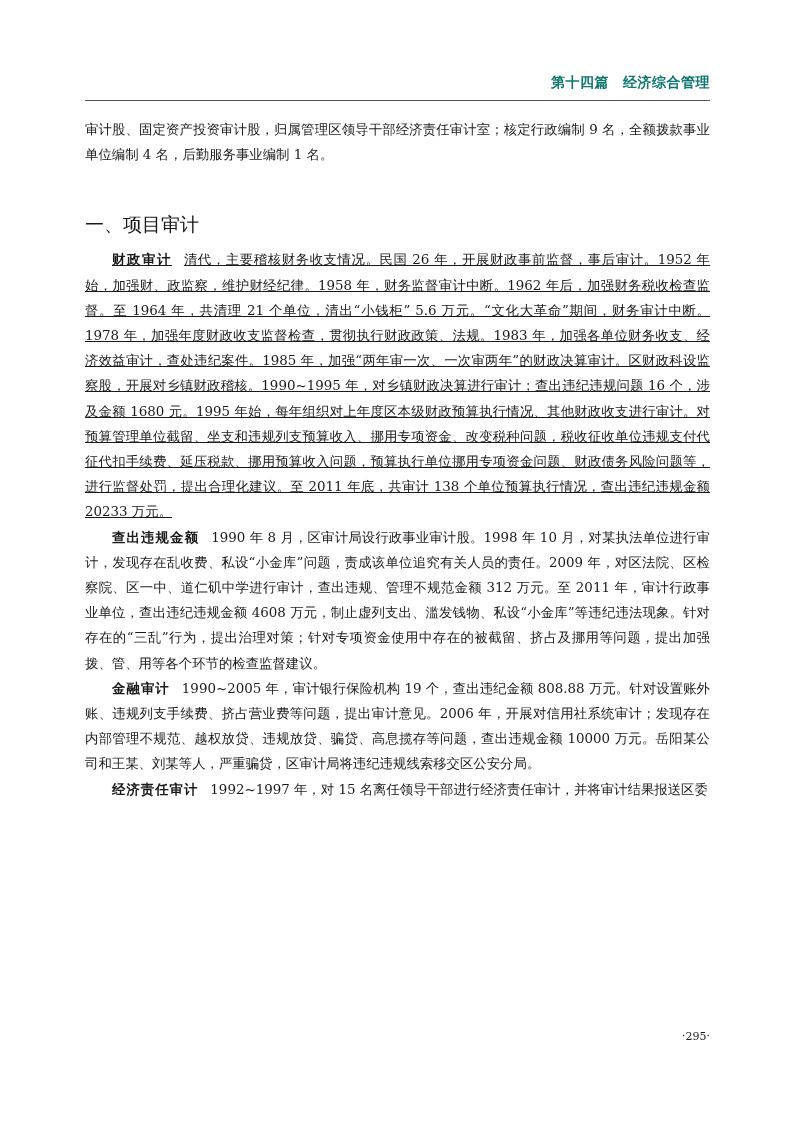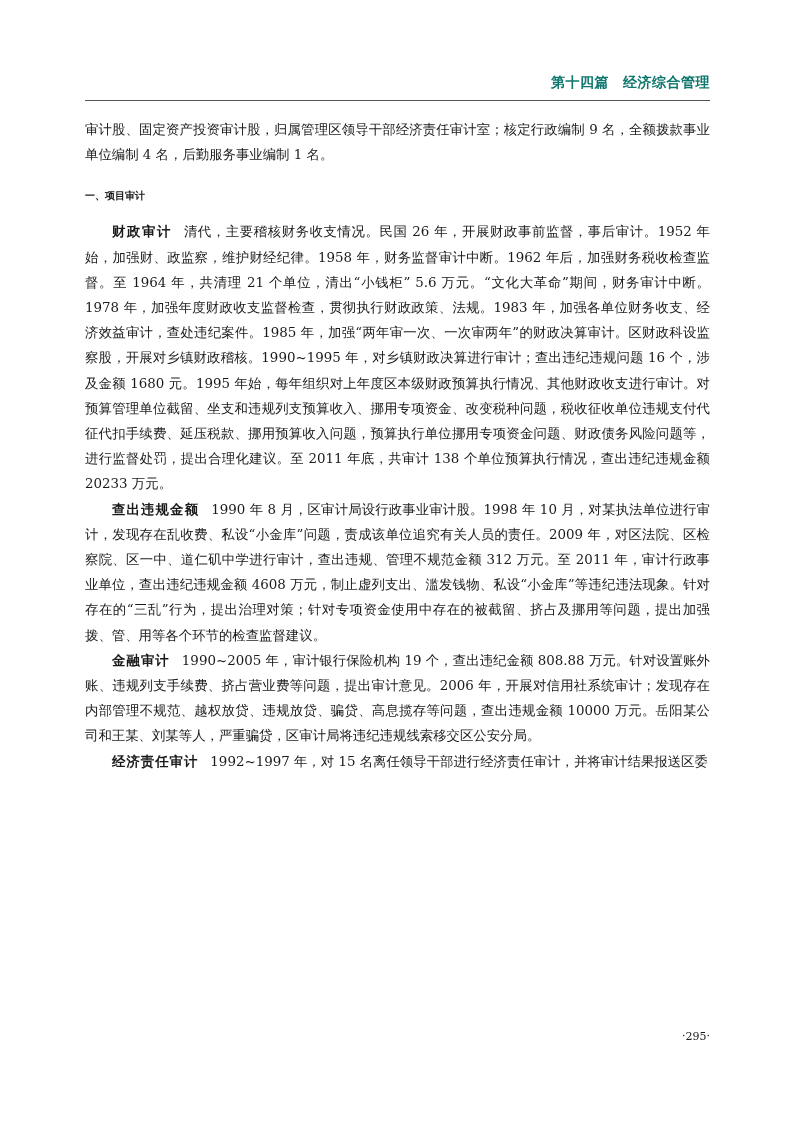--- a/index.html
+++ b/index.html
@@ -9,23 +9,23 @@
                   font-family: "DejaVu Sans", "Liberation Sans", sans-serif; font-weight: bold;
                   font-size: 14px; letter-spacing: 0.5px; color: #0f766e; }
   .running-head .gap { display: inline-block; width: 14px; }
   .head-rule { position: absolute; left: 85px; top: 100px; width: 625px; height: 1px; background: #555; }
   .page-body { position: absolute; left: 85px; top: 117px; width: 625px; }
   p { margin: 0; font-size: 13.4px; line-height: 25.2px; text-align: justify; text-align-last: left; }
   p.indent { text-indent: 27px; }
   .section-title { text-align: center; font-family: "DejaVu Sans", "Liberation Sans", sans-serif;
                    font-size: 20px; font-weight: bold; margin: 28px 0 0 0; height: 30px; line-height: 30px; letter-spacing: 1px; }
   .section-title .gap { display: inline-block; width: 22px; }
-  .subsection { font-family: "DejaVu Sans", "Liberation Sans", sans-serif; font-weight: bold;
-                font-size: 10px; margin: 18px 0 0 0; line-height: 22px; }
-  .first-para { margin-top: 12px; }
+  .subsection { font-family: "DejaVu Sans", "Liberation Sans", sans-serif; font-weight: normal;
+                font-size: 19px; margin: 46px 0 0 0; line-height: 22px; }
+  .first-para { margin-top: 12px; text-decoration: underline; }
   .term { font-family: "DejaVu Sans", "Liberation Sans", sans-serif; font-weight: bold; letter-spacing: 1px; margin-right: 12px; }
   .folio { position: absolute; left: 85px; top: 1030px; width: 625px; text-align: right; font-size: 11px; }
 </style>
 </head>
 <body>
 
 <div class="running-head"><span>第十四篇</span><span class="gap"></span><span>经济综合管理</span></div>
 <div class="head-rule"></div>
 
 <div class="page-body">

